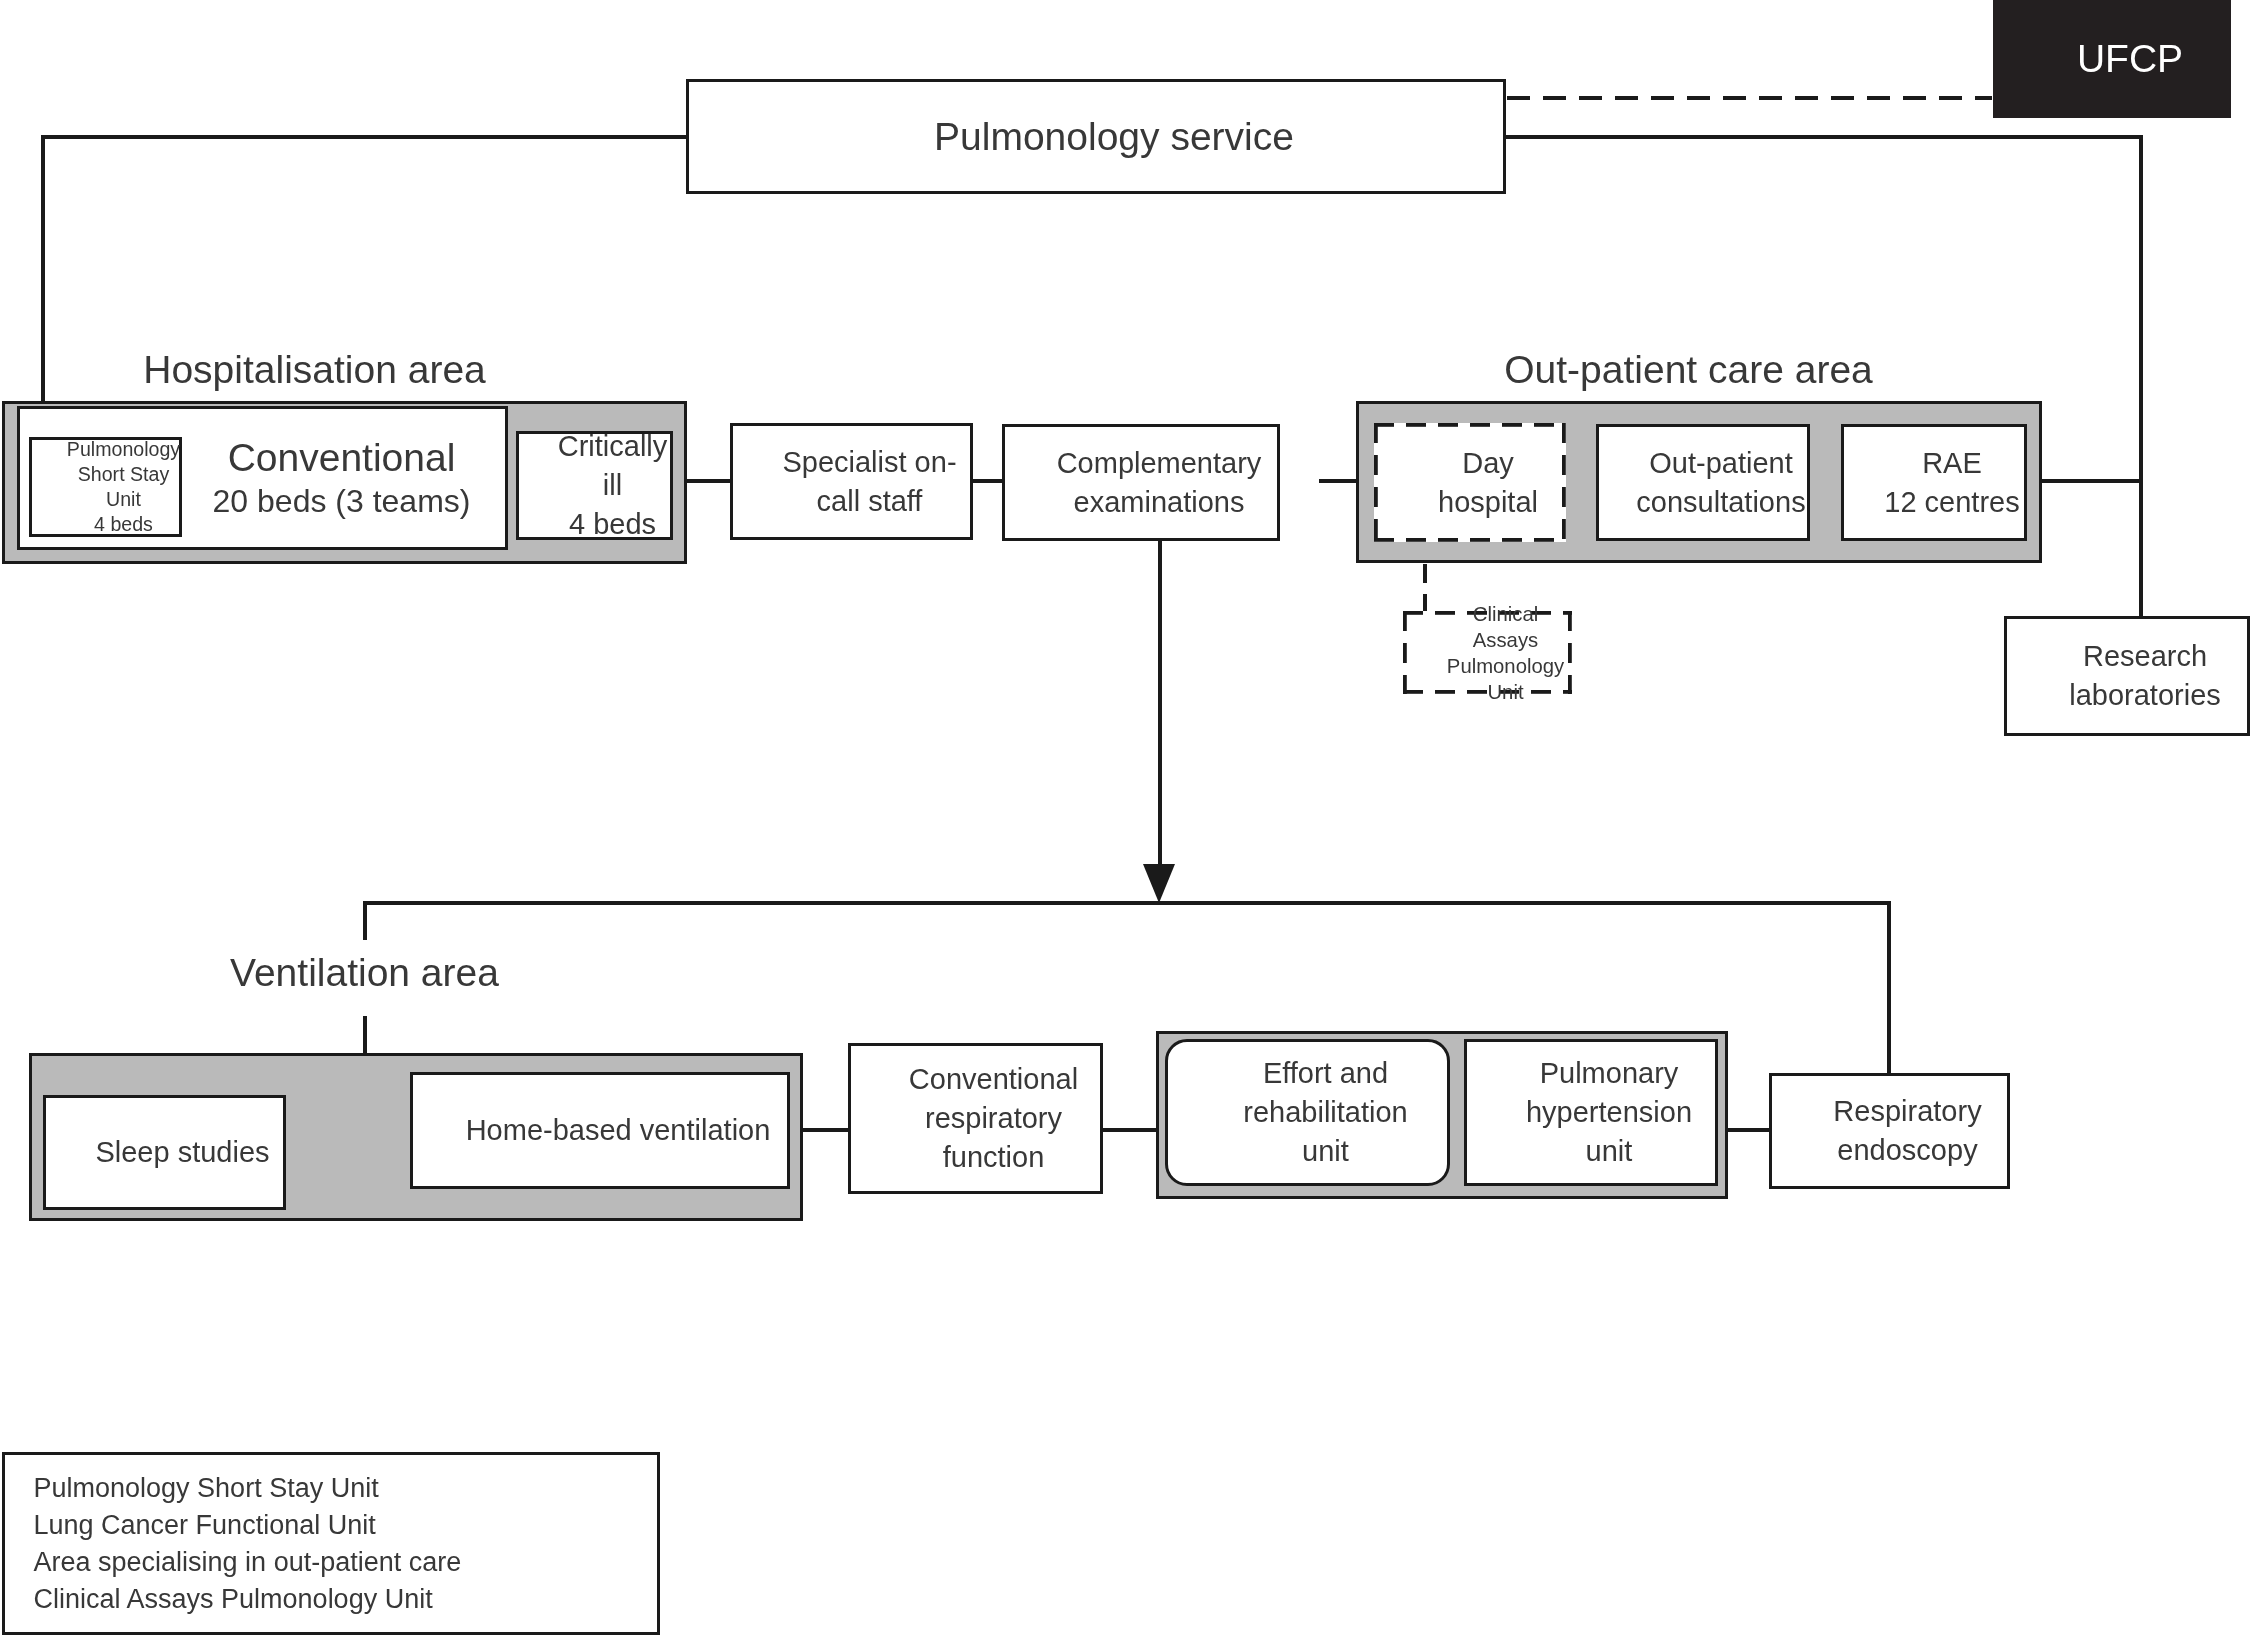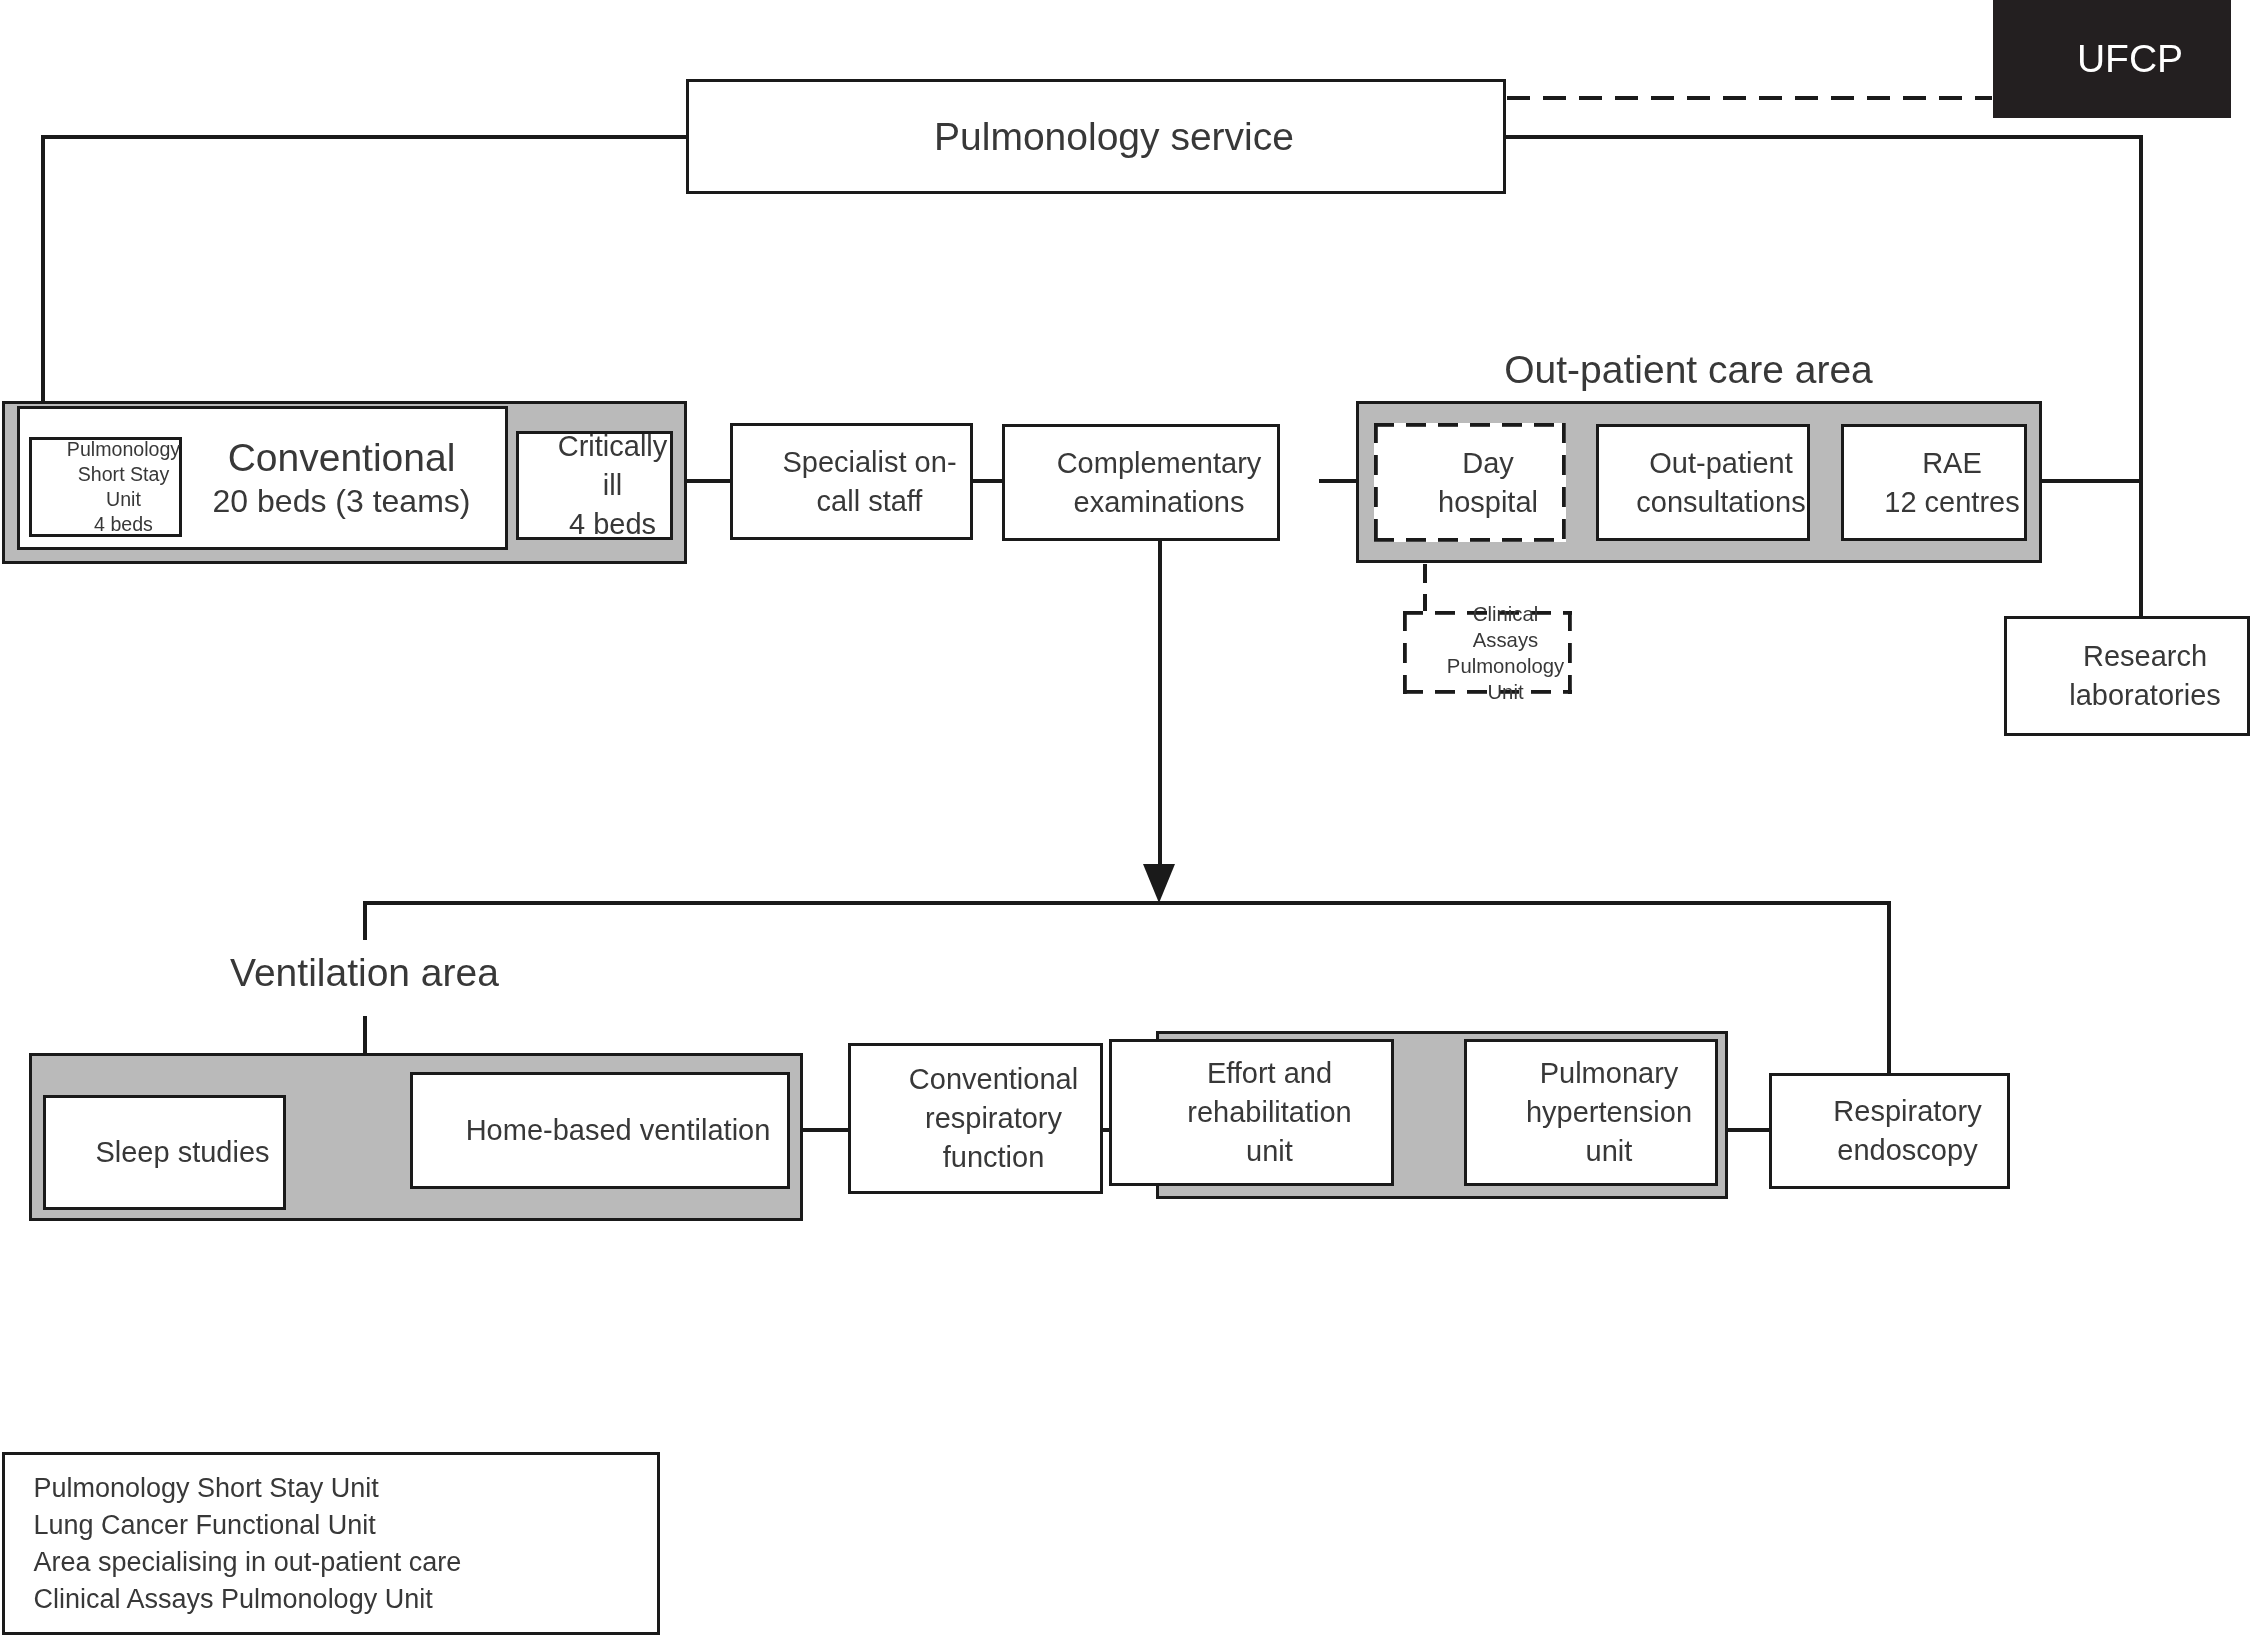--- a/index.html
+++ b/index.html
@@ -64,20 +64,21 @@
   <div class="line" style="left:1103px;top:1128px;width:53px;height:3.8px;"></div>
   <div class="line" style="left:1727px;top:1128px;width:42px;height:3.8px;"></div>
 
   <div class="box fs-title" style="left:686px;top:79px;width:820px;height:115px;">
     <span>Pulmonology service</span>
   </div>
   <div class="box ufcp fs-ufcp" style="left:1993px;top:0px;width:238px;height:118px;">
     <span>UFCP</span>
   </div>
 
+  <div class="label fs-title" style="left:89px;top:346px;width:451px;">Hospitalisation area</div>
   <div class="graybox" style="left:2.3px;top:401px;width:685px;height:163px;"></div>
   <div class="box" style="left:16.5px;top:406px;width:491px;height:144px;">
     <div style="position:absolute;left:165px;right:6px;top:0;bottom:0;display:flex;flex-direction:column;align-items:center;justify-content:center;">
       <span class="fs-conv">Conventional</span>
       <span class="fs-convsub">20 beds (3 teams)</span>
     </div>
   </div>
   <div class="box fs-small" style="left:29px;top:437px;width:153px;height:100px;">
     <span>Pulmonology</span>
     <span>Short Stay Unit</span>
@@ -129,21 +130,21 @@
   </div>
   <div class="box fs-box" style="left:410px;top:1072px;width:380px;height:117px;">
     <span>Home-based ventilation</span>
   </div>
   <div class="box fs-box" style="left:848px;top:1043px;width:255px;height:151px;">
     <span>Conventional</span>
     <span>respiratory</span>
     <span>function</span>
   </div>
   <div class="graybox" style="left:1156px;top:1031px;width:572px;height:168px;"></div>
-  <div class="box fs-box" style="left:1109px;top:1039px;width:285px;height:147px;">
+  <div class="box fs-box" style="left:1165px;top:1039px;width:285px;height:147px;border-radius:22px;">
     <span>Effort and</span>
     <span>rehabilitation</span>
     <span>unit</span>
   </div>
   <div class="box fs-box" style="left:1464px;top:1039px;width:254px;height:147px;">
     <span>Pulmonary</span>
     <span>hypertension</span>
     <span>unit</span>
   </div>
   <div class="box fs-box" style="left:1769px;top:1073px;width:241px;height:116px;">

